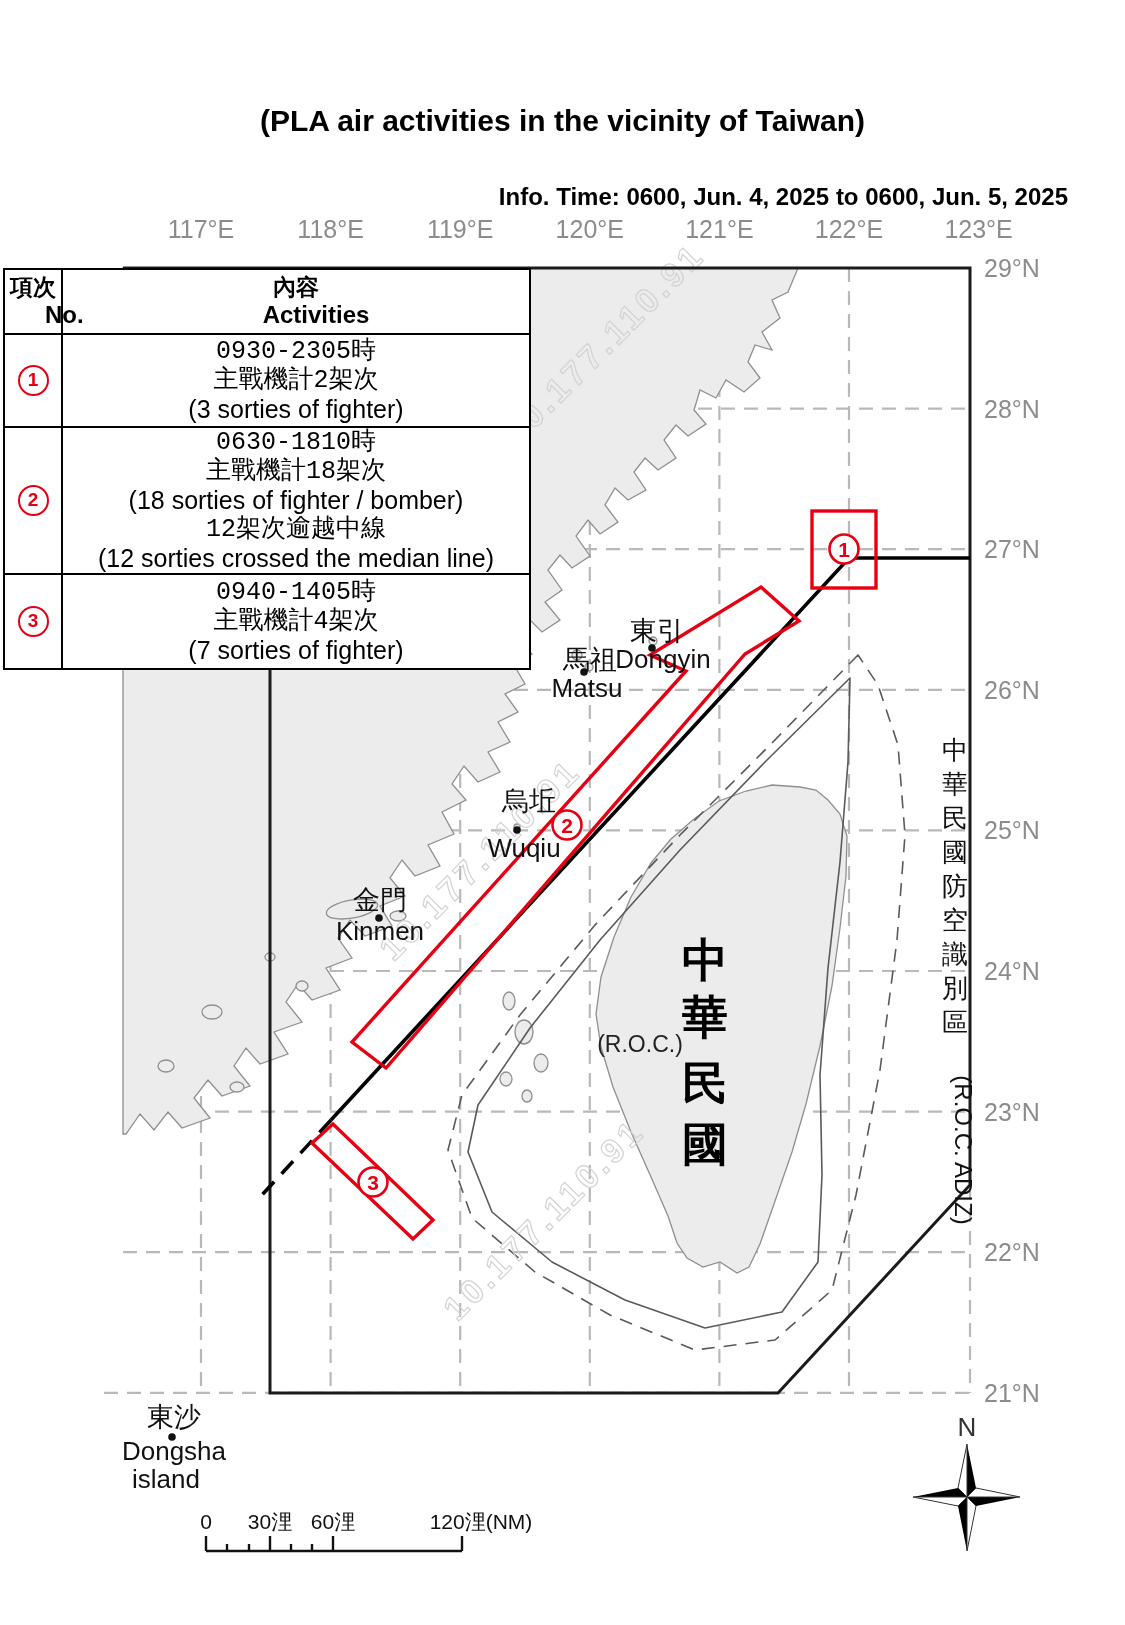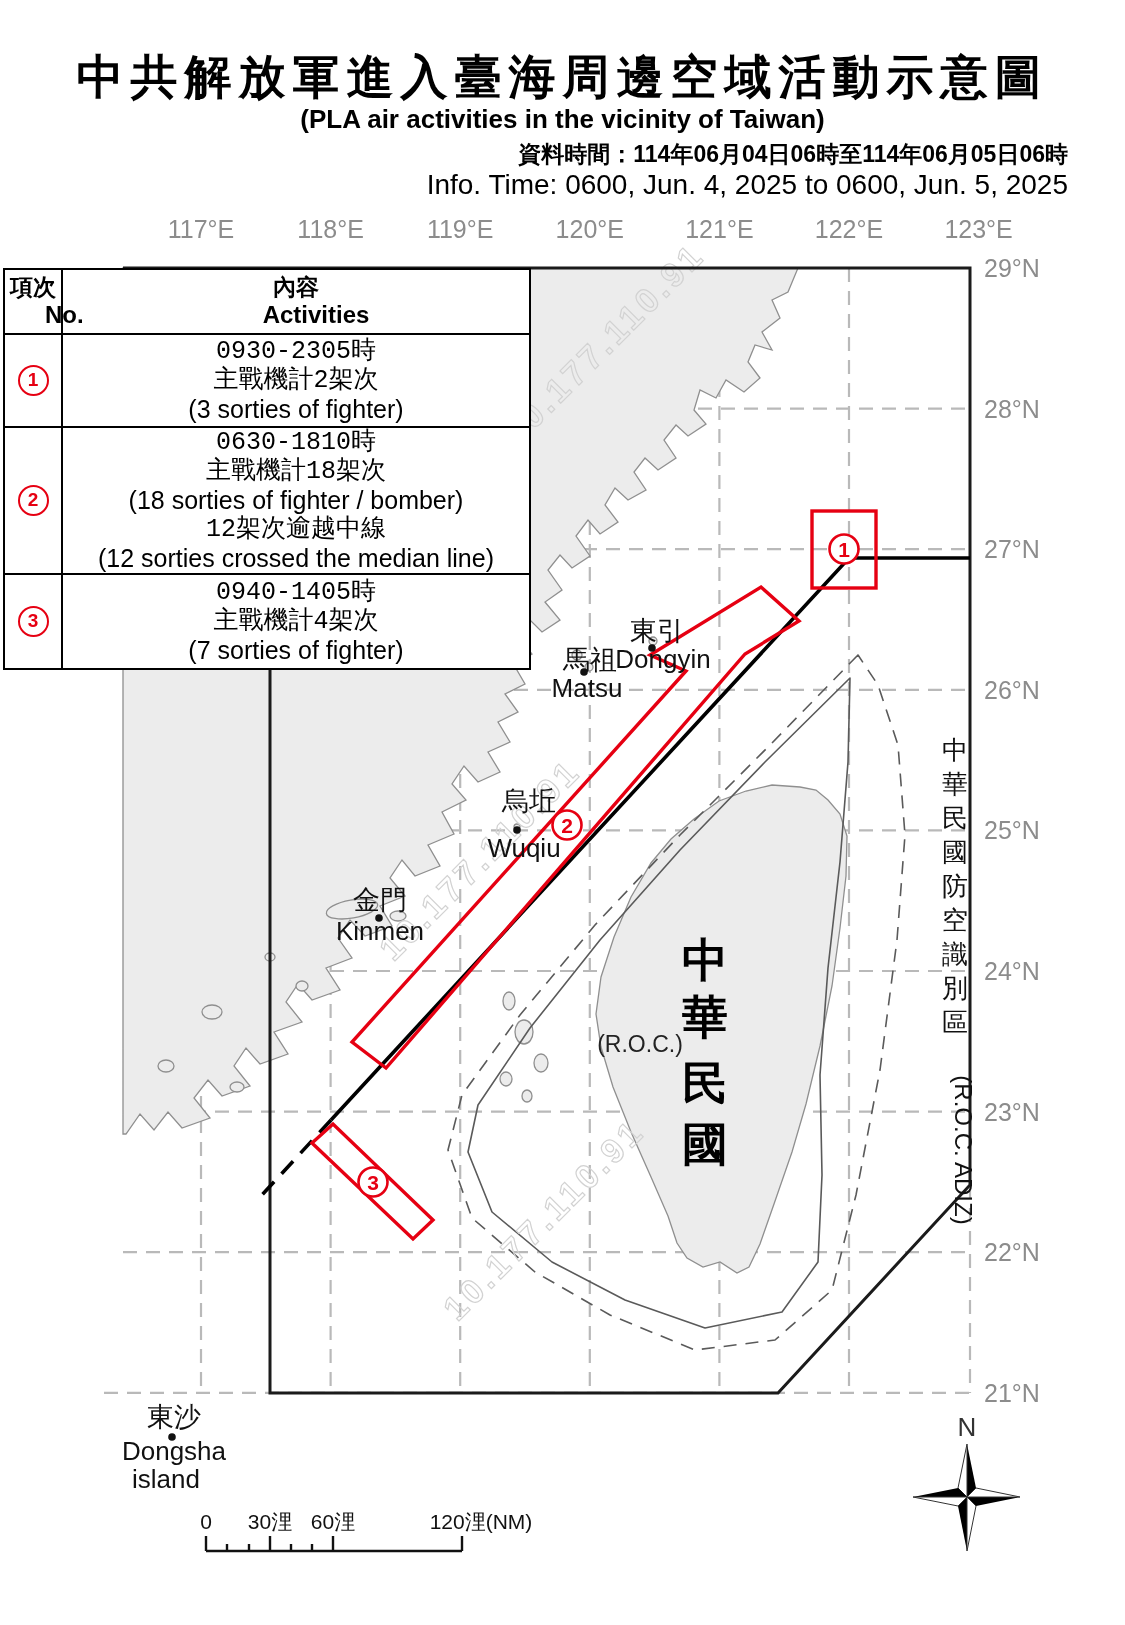--- a/index.html
+++ b/index.html
@@ -2,24 +2,24 @@
 <html><head>
 <meta charset="utf-8">
 <style>
   html,body{margin:0;padding:0;background:#fff;}
   #page{position:relative;width:1125px;height:1625px;background:#fff;overflow:hidden;
         font-family:"Liberation Sans",sans-serif;color:#000;}
   
   #title-zh{position:absolute;left:0;top:46px;width:1125px;text-align:center;
     font-family:"Liberation Serif",serif;font-weight:bold;font-size:47px;letter-spacing:7px;}
   #title-en{position:absolute;left:0;top:104px;width:1125px;text-align:center;
-    font-weight:bold;font-size:26px;}
+    font-weight:bold;font-size:30px;}
   #info-zh{position:absolute;right:57px;top:139px;font-weight:bold;font-size:23px;
     font-family:"Liberation Sans",sans-serif;}
-  #info-en{position:absolute;right:57px;top:169px;font-weight:normal;font-size:28px;}
+  #info-en{position:absolute;right:57px;top:183px;font-weight:bold;font-size:24px;}
   
   #act-table{position:absolute;left:3px;top:268px;width:528px;border-collapse:collapse;
     background:#fff;table-layout:fixed;}
   #act-table td,#act-table th{border:2.5px solid #000;padding:0;vertical-align:middle;text-align:center;}
   #act-table .col-no{width:56px;}
   .hdr-zh{font-family:"Liberation Serif",serif;font-weight:bold;font-size:23px;line-height:26px;}
   .hdr-en{font-size:24px;line-height:27px;padding-left:40px;}
   .act-line{font-size:25px;line-height:29px;}
   .act-line.zh{font-family:Liberation Mono, monospace;}
   .num-circle{display:inline-block;width:27px;height:27px;line-height:26px;border:2.5px solid #e60012;
@@ -29,23 +29,21 @@
   .axis-text{font-size:25px;fill:#8c8c8c;}
   .place-zh{font-family:"Liberation Serif",serif;font-size:27px;fill:#111;}
   .place-en{font-size:26px;fill:#111;}
   .wm{font-weight:bold;font-size:34px;letter-spacing:4px;fill:none;stroke:#d2d2d2;stroke-width:1.2px;}
 </style>
 </head>
 <body>
 
 <div id="page">
 
-  <div id="title-zh">中共解放軍進入臺海周邊空域活動示意圖</div>
   <div id="title-en">(PLA air activities in the vicinity of Taiwan)</div>
-  <div id="info-zh">資料時間：114年06月04日06時至114年06月05日06時</div>
   <div id="info-en">Info. Time: 0600, Jun. 4, 2025 to 0600, Jun. 5, 2025</div>
 
   <svg id="map-svg" width="1125" height="1625" viewBox="0 0 1125 1625">
       <g>
         <line x1="201" y1="268" x2="201" y2="1393" stroke="#b9b9b9" stroke-width="2.2" stroke-dasharray="14 9"></line>
         <line x1="330.6" y1="268" x2="330.6" y2="1393" stroke="#b9b9b9" stroke-width="2.2" stroke-dasharray="14 9"></line>
         <line x1="460.2" y1="268" x2="460.2" y2="1393" stroke="#b9b9b9" stroke-width="2.2" stroke-dasharray="14 9"></line>
         <line x1="589.8" y1="268" x2="589.8" y2="1393" stroke="#b9b9b9" stroke-width="2.2" stroke-dasharray="14 9"></line>
         <line x1="719.4" y1="268" x2="719.4" y2="1393" stroke="#b9b9b9" stroke-width="2.2" stroke-dasharray="14 9"></line>
         <line x1="849" y1="268" x2="849" y2="1393" stroke="#b9b9b9" stroke-width="2.2" stroke-dasharray="14 9"></line>

